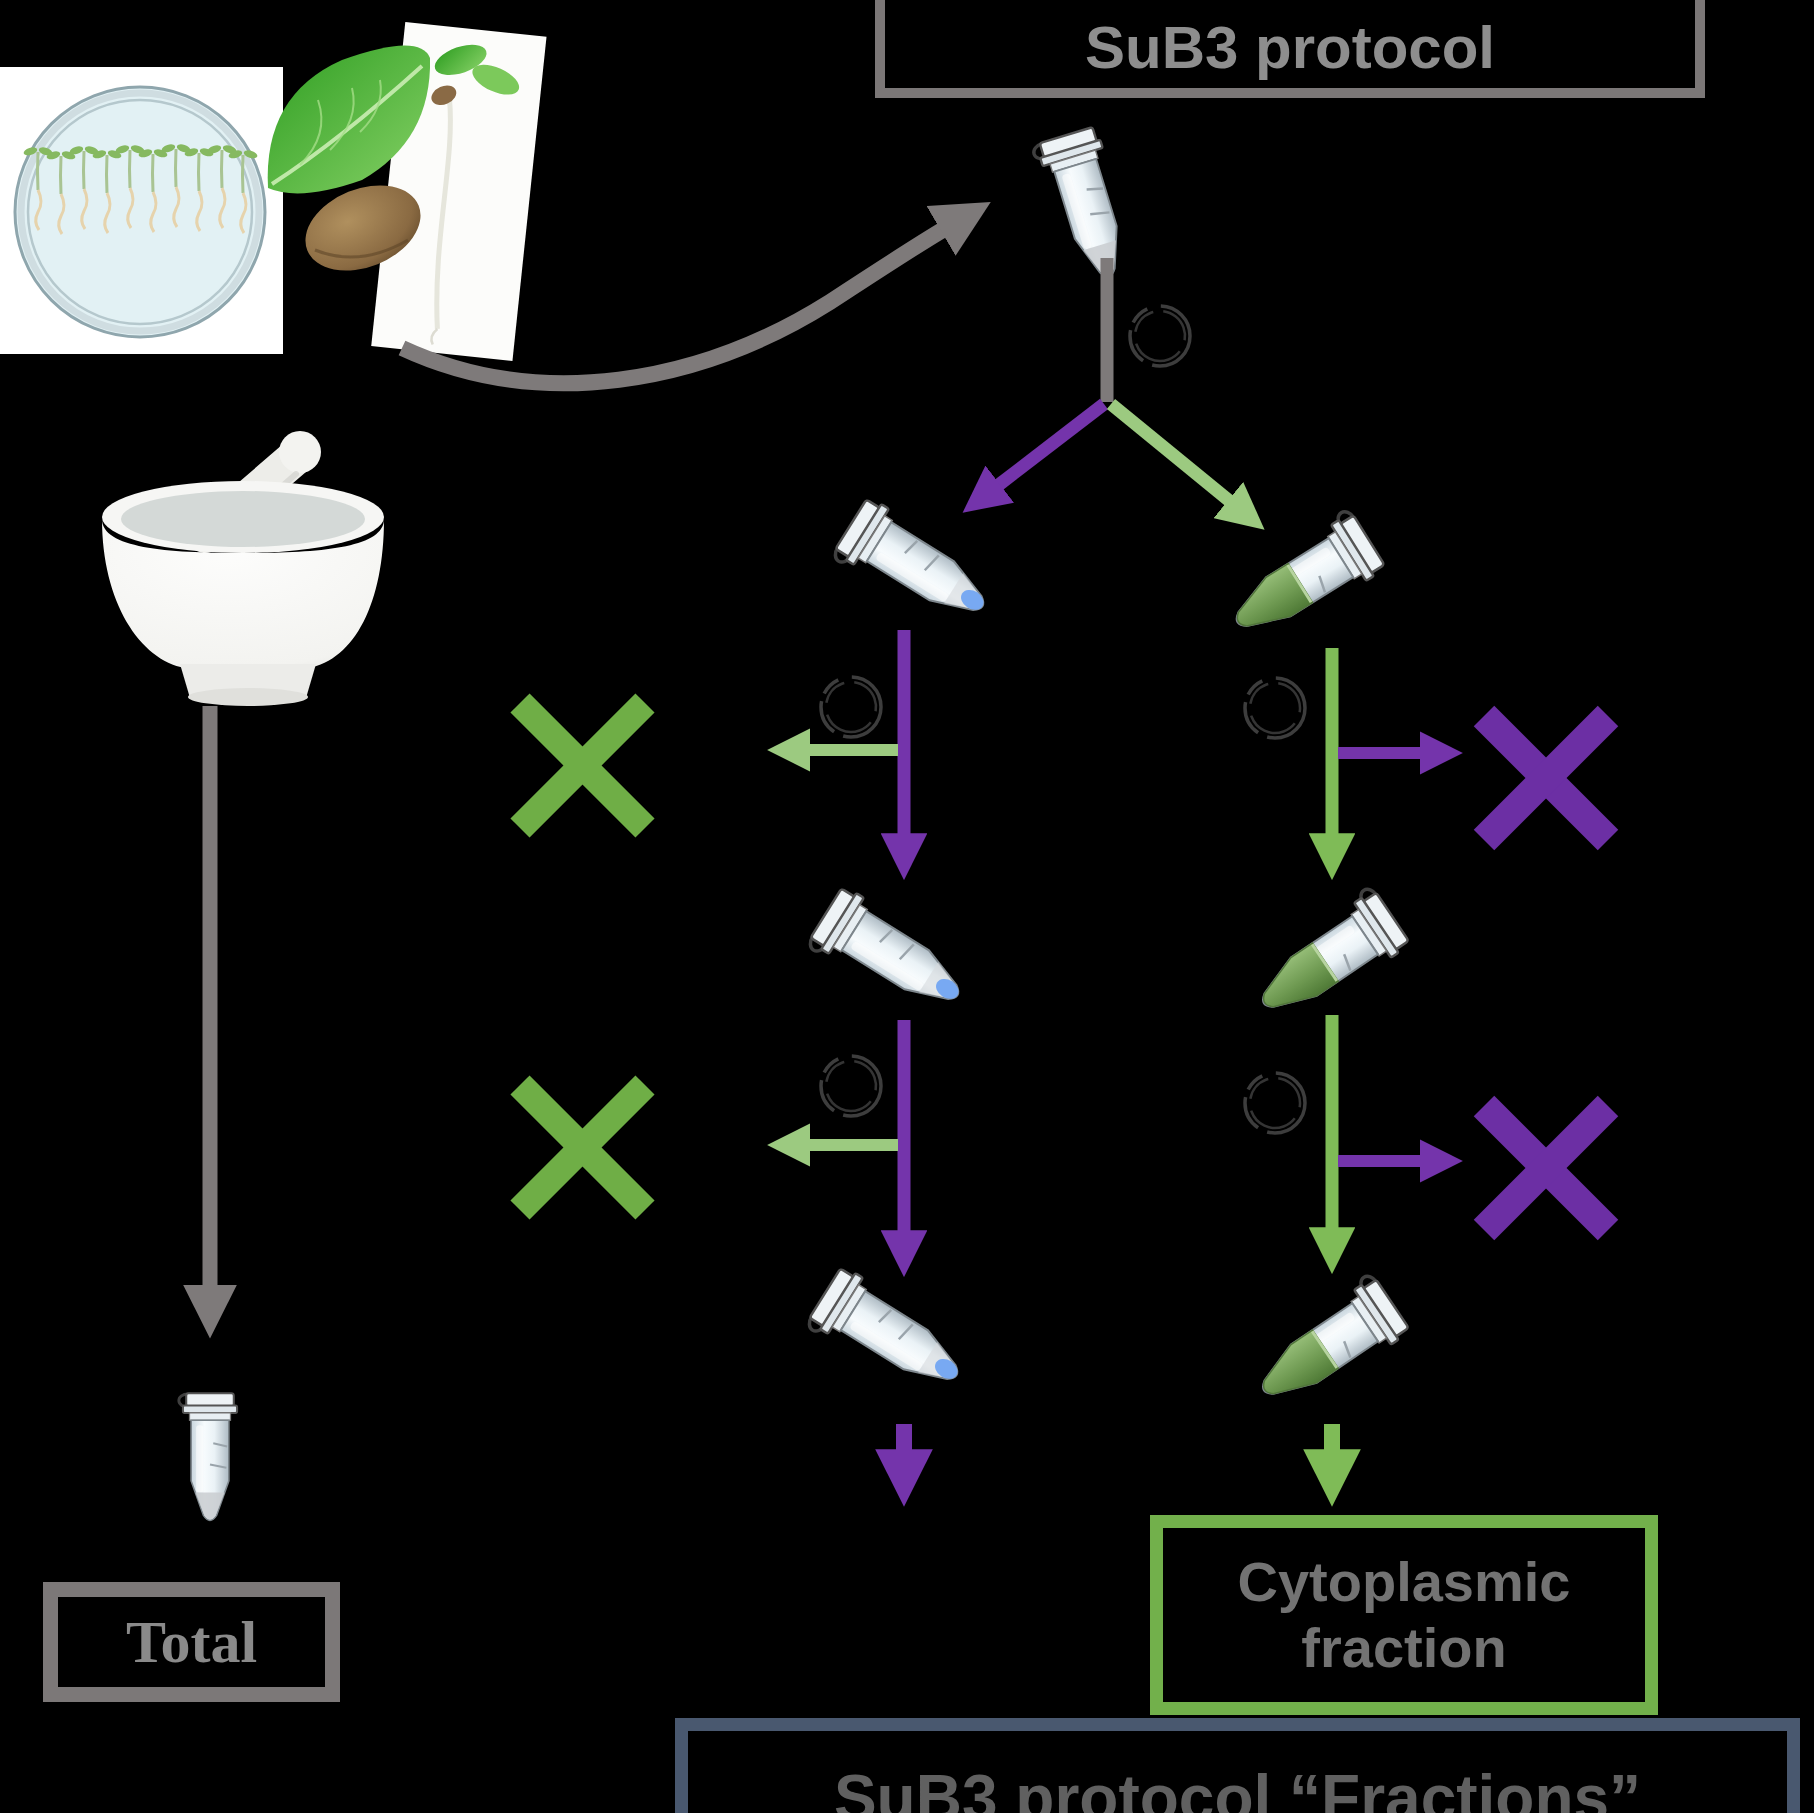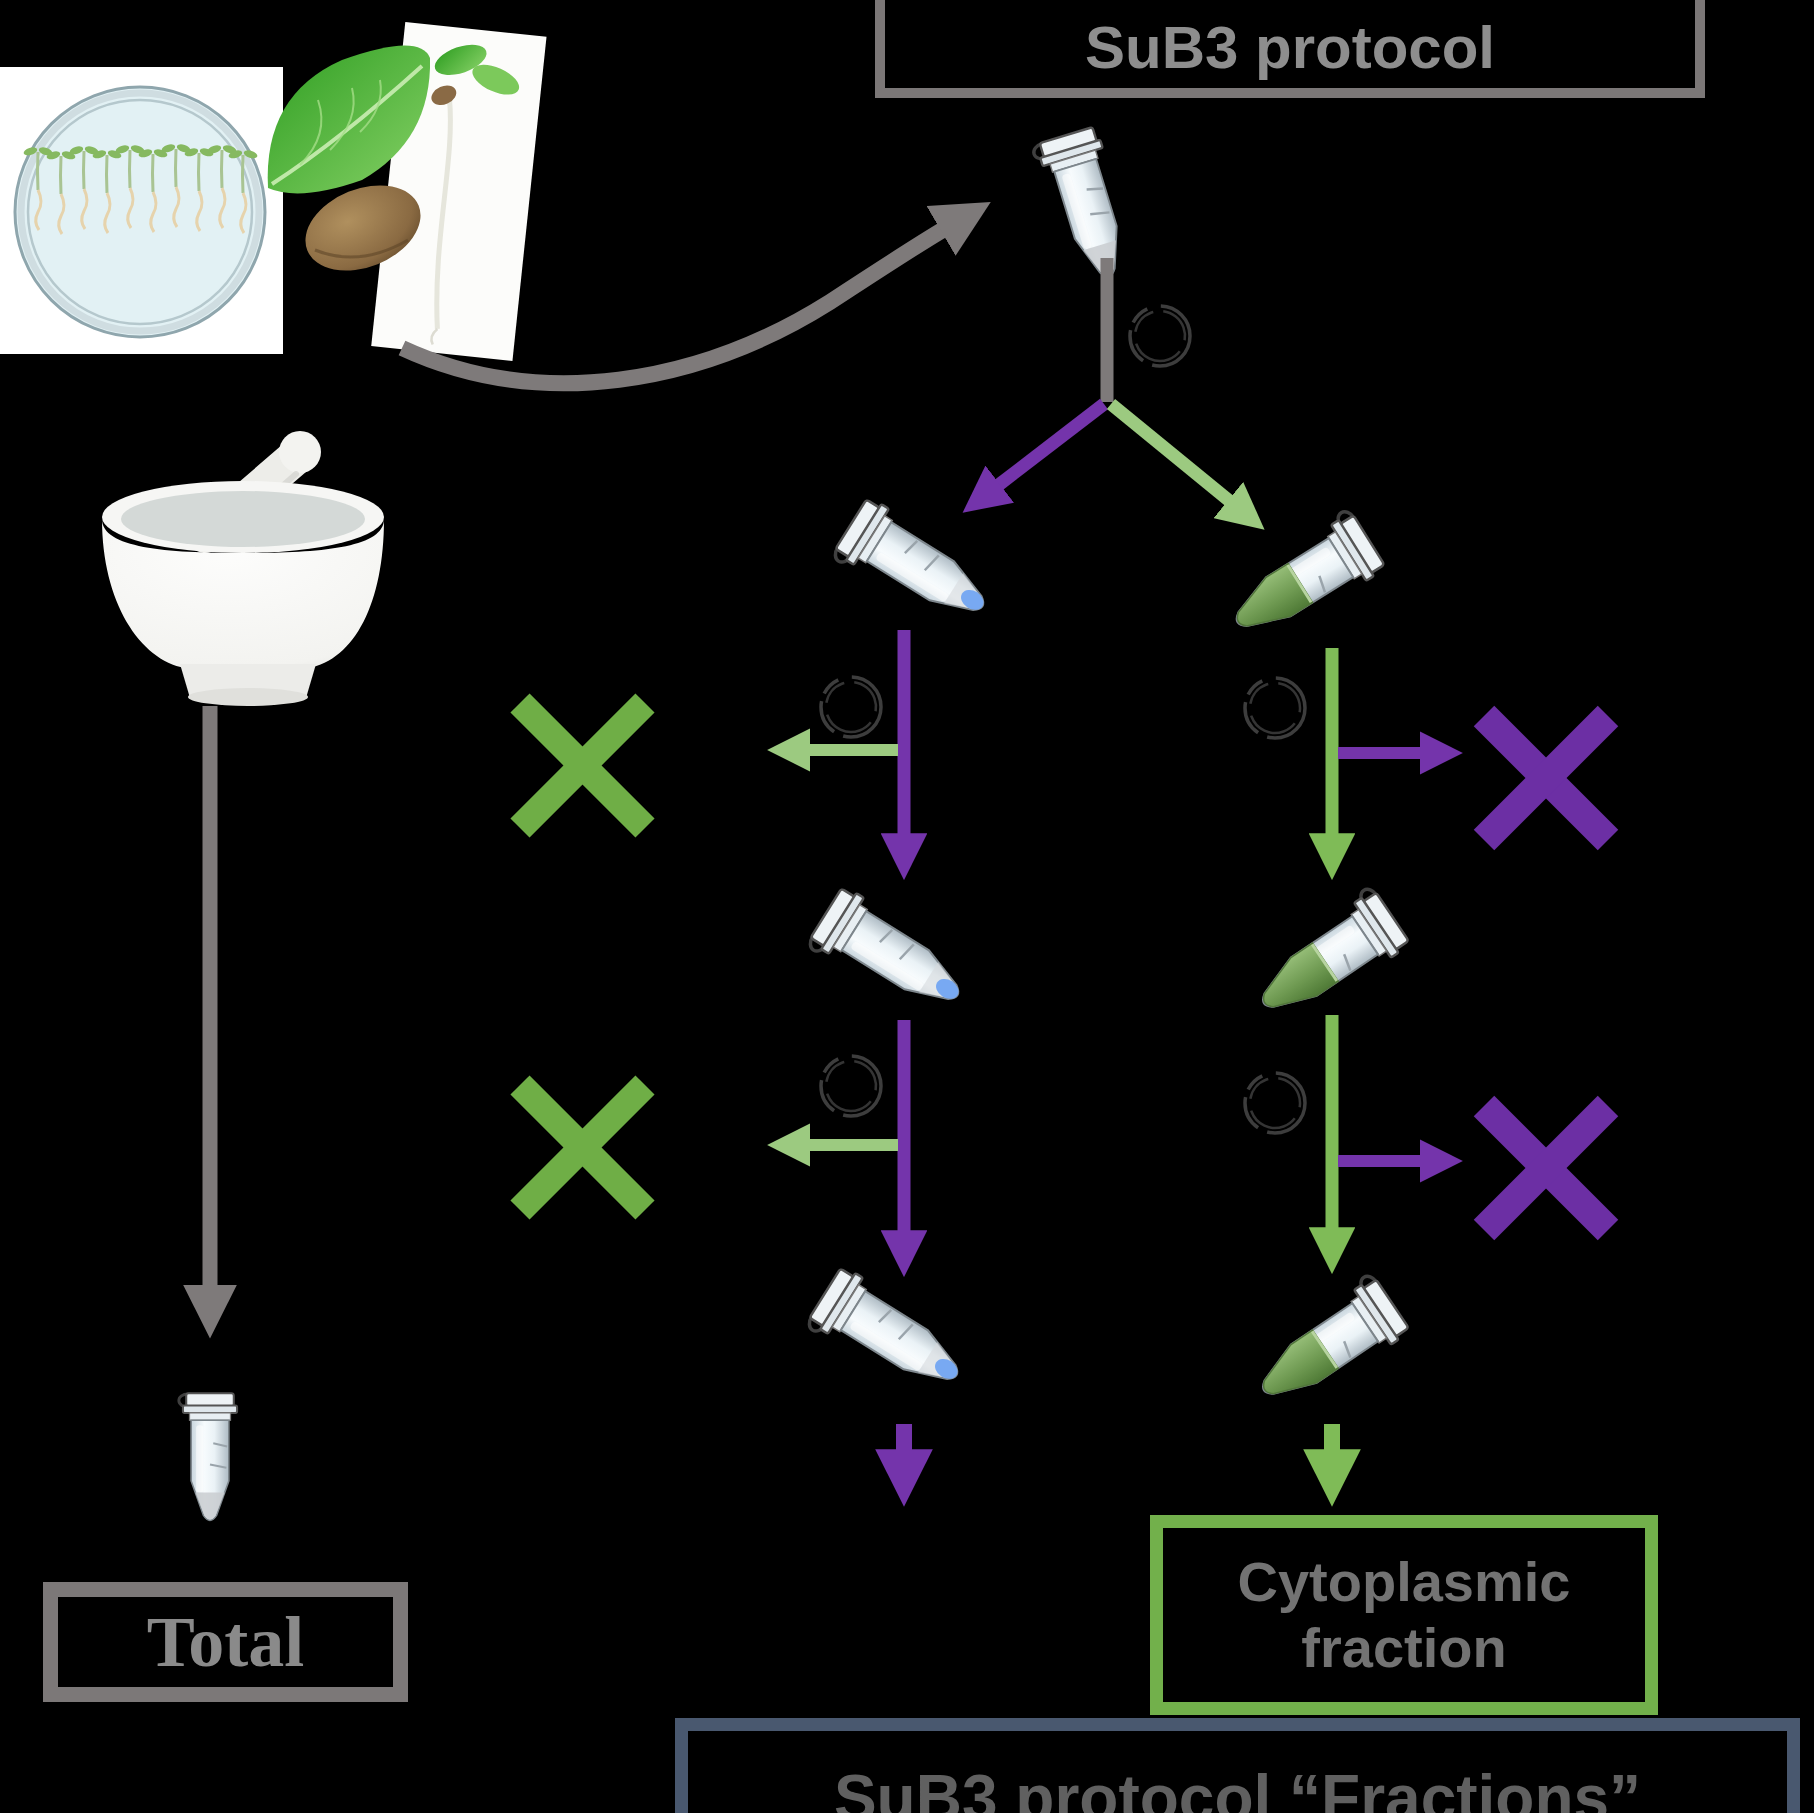--- a/index.html
+++ b/index.html
@@ -19,23 +19,23 @@
     background:transparent;
     font-weight:bold;
   }
   .title-box{
     left:875px;top:-14px;width:830px;height:112px;
     border:10px solid #7b7777;
     color:#8e8e8e;font-size:60px;
     padding-top:10px;
   }
   .total-box{
-    left:43px;top:1582px;width:365px;height:120px;
+    left:43px;top:1582px;width:297px;height:120px;
     border:15px solid #7c7878;
-    color:#8a8a8a;font-size:72px;
+    color:#8a8a8a;font-size:60px;
     font-family:"Liberation Serif","DejaVu Serif",serif;
   }
   .nuclear-box{
     left:673px;top:1515px;width:460px;height:200px;
     border:13px solid #7633ac;
     color:#7d3cb5;font-size:56px;line-height:1.18;
   }
   .nuclear-box span{display:block;width:300px;margin:0 auto;}
   .cyto-box{
     left:1150px;top:1515px;width:508px;height:200px;

